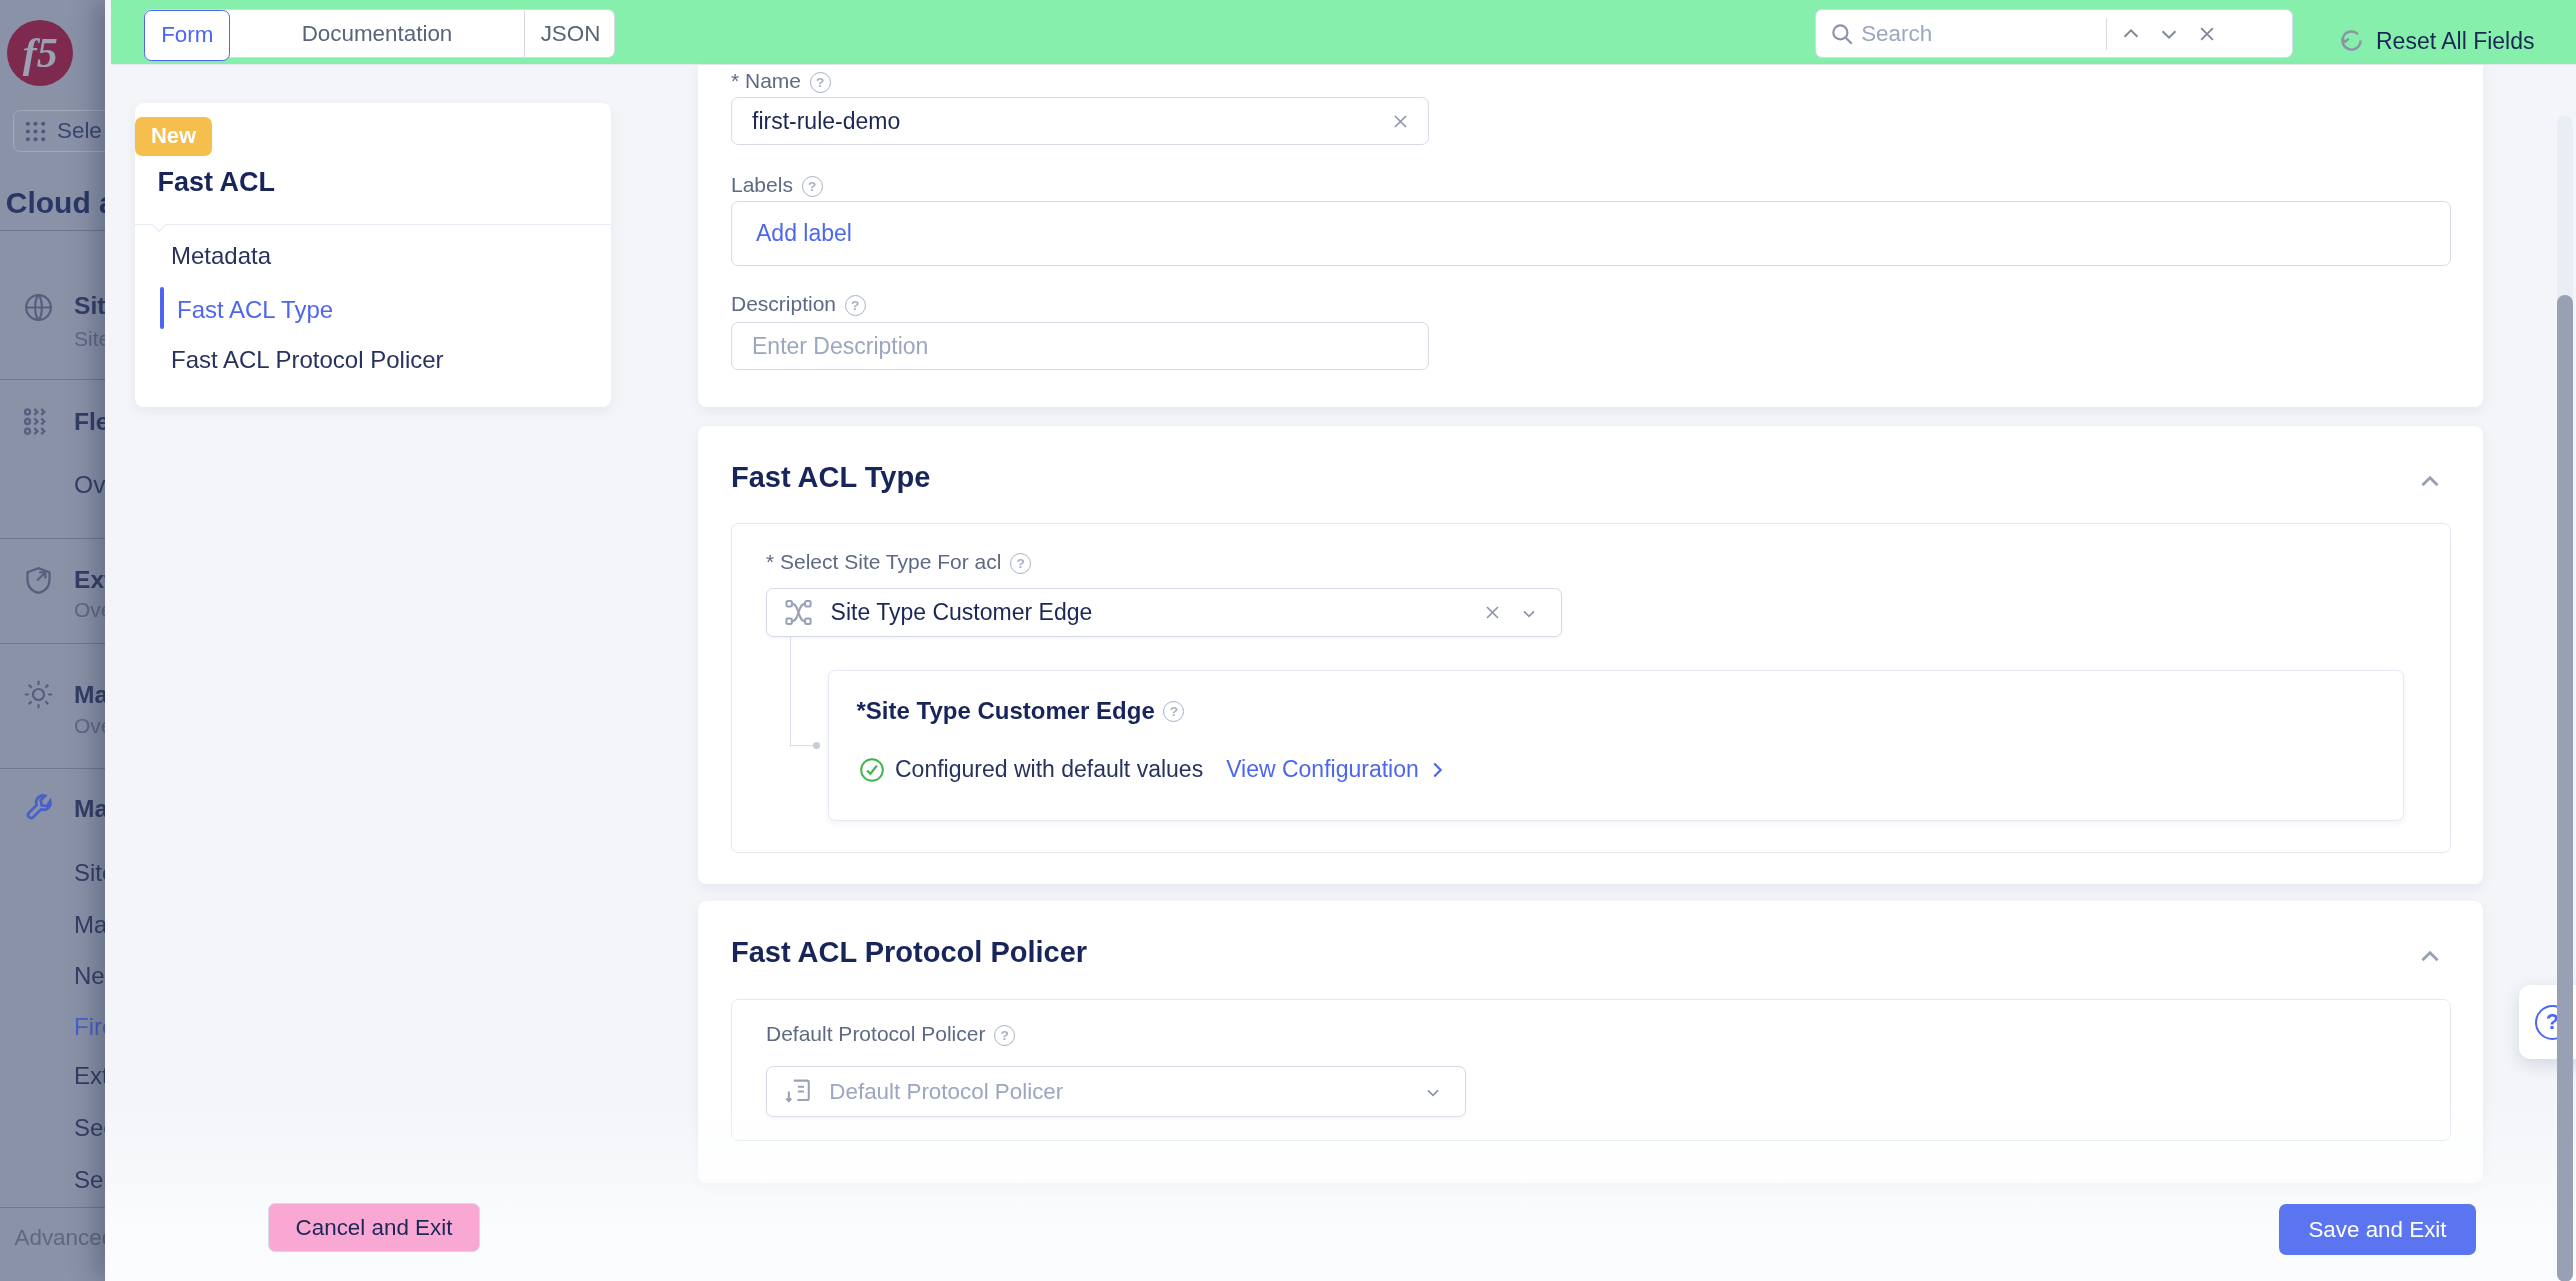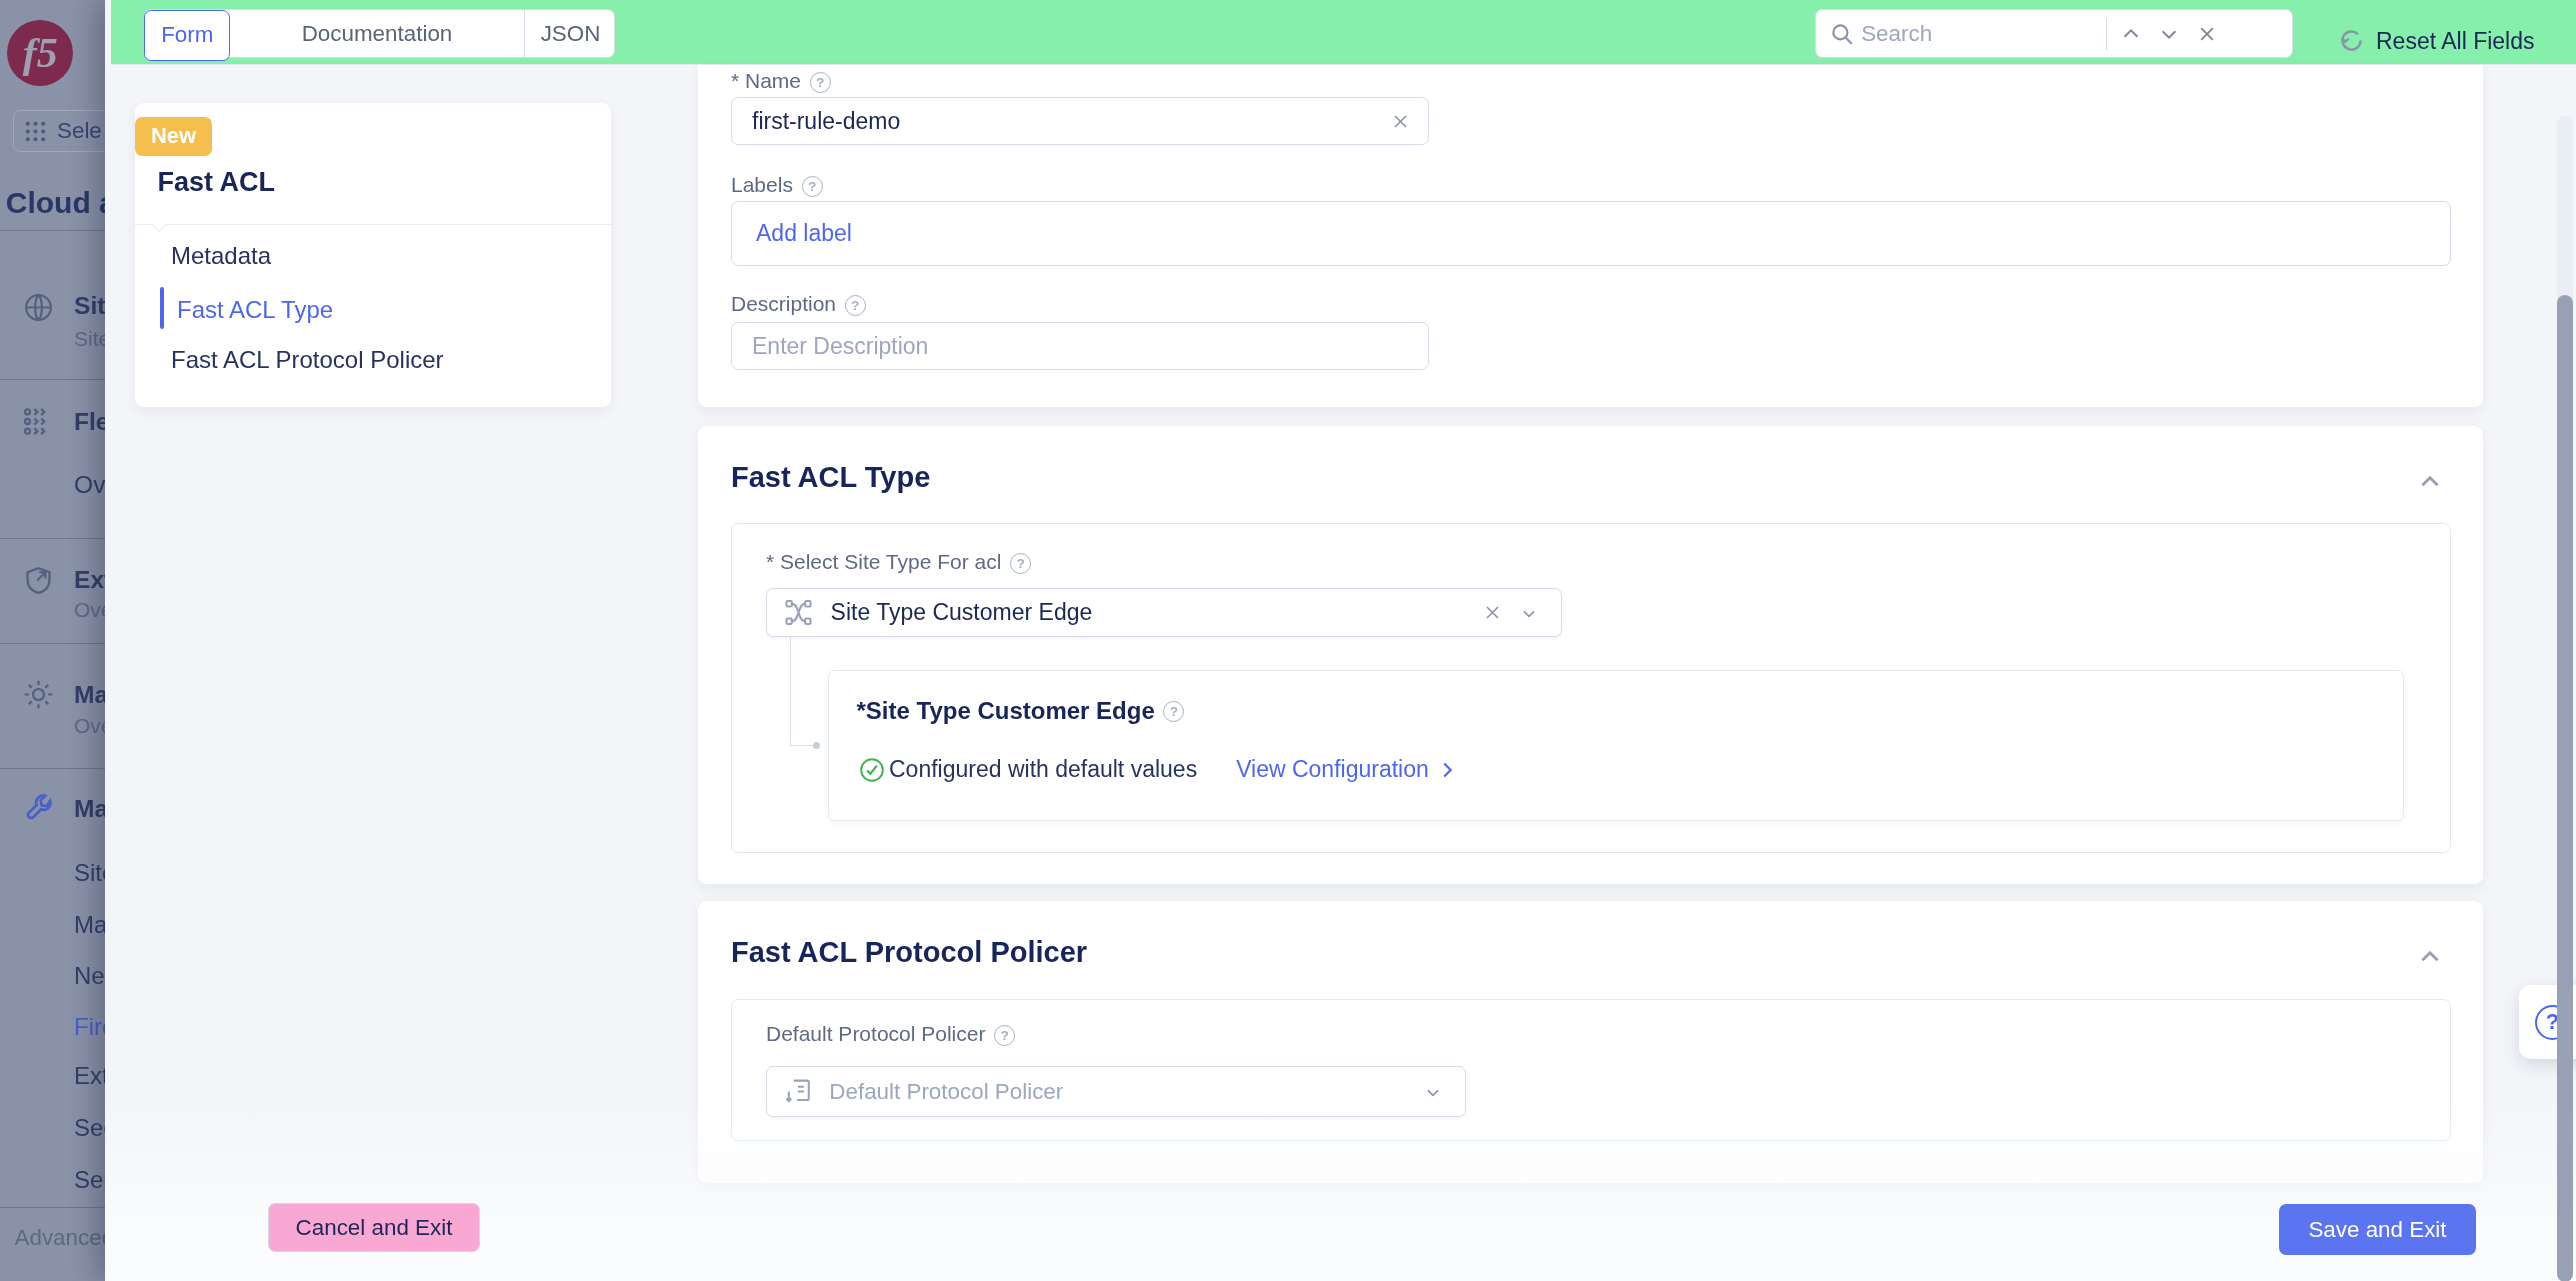--- a/index.html
+++ b/index.html
@@ -325,22 +325,22 @@
           <span style="font-size:24px;font-weight:bold;color:#18255A">*Site Type Customer Edge</span>
           <span class="help">?</span>
         </div>
         <div class="a flex" style="left:30px;top:85px">
           <span>
             <svg width="26" height="26" viewBox="0 0 24 24" fill="none">
               <circle cx="12" cy="12" r="10" stroke="#3DB64F" stroke-width="1.8"></circle>
               <path d="M7.5 12.5l3 3 6-7.5" stroke="#3DB64F" stroke-width="2" fill="none"></path>
             </svg>
             </span>
-          <span style="font-size:23px;color:#27335F;margin-left:4px">Configured with default values</span>
-          <span class="link" style="font-size:23px;margin-left:39px">View Configuration</span>
+          <span style="font-size:23px;color:#27335F;margin-left:10px">Configured with default values</span>
+          <span class="link" style="font-size:23px;margin-left:23px">View Configuration</span>
           <span style="margin-left:7.2px">
             <svg width="22" height="22" viewBox="0 0 24 24" fill="none" stroke="#4D66EF" stroke-width="2.4">
               <path d="M9 5l7 7-7 7"></path>
               </svg>
             </span>
         </div>
       </div>
     </div>
   </div>
 

